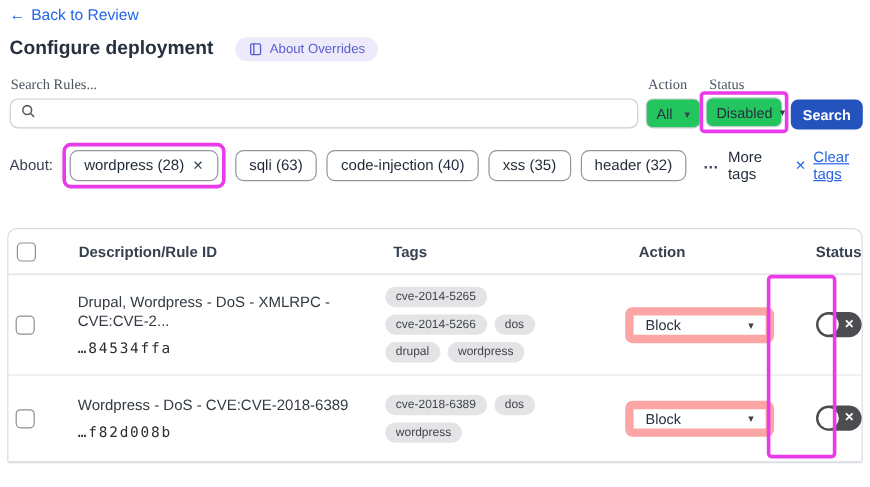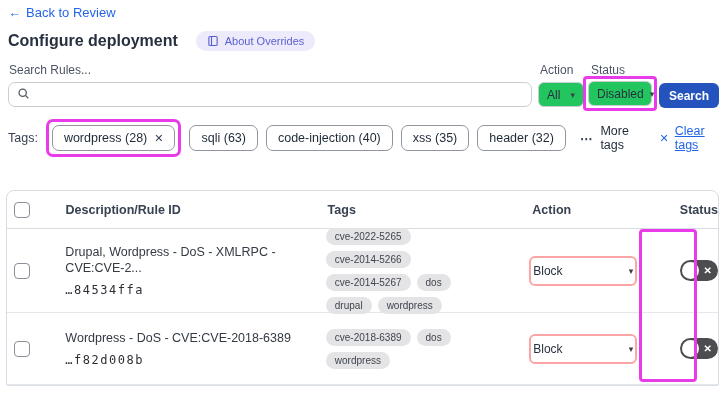--- a/index.html
+++ b/index.html
@@ -18,21 +18,21 @@
   
   .heading-row { position:absolute; top:31px; left:8px; display:flex; align-items:center; gap:18px; }
   .page-title { font-size:16px; font-weight:700; color:#27303f; }
   .badge {
     display:flex; align-items:center; gap:6px; background:#eceafb; color:#5a5fd0;
     border-radius:13px; padding:4px 11px; font-size:11px; cursor:pointer; text-decoration:none;
   }
   .badge svg { display:block; }
 
   
-  .flabel { position:absolute; font-size:12px; color:#4b5563; }
+  .flabel { position:absolute; font-size:12px; color:#4b5563;font-family:Liberation Serif, serif; }
 
   
   .search-box {
     position:absolute; top:82px; left:8px; width:524px; height:25px;
     border:1px solid #c9cdd4; border-radius:7px; display:flex; align-items:center;
     padding-left:8px; background:#fff;
   }
   .search-box input {
     border:none; outline:none; flex:1; height:100%; font-size:12px; background:transparent;
     font-family:"Liberation Sans", sans-serif;
@@ -99,22 +99,22 @@
   .desc-line { font-size:12.5px; color:#333a43; line-height:1.3; }
   .rule-id { font-family:"DejaVu Sans Mono", monospace; font-size:12px; letter-spacing:1.5px; color:#2b2f35; margin-top:7px; }
 
   .cell-tags { display:flex; flex-wrap:wrap; gap:6px 6px; padding-right:8px; }
   .mini-tag {
     background:#e4e4e6; color:#3f454d; border-radius:10px; padding:3px 9px;
     font-size:10px; white-space:nowrap;
   }
 
   .action-select {
-    width:108px; height:30px; border:2px solid #fca5a5; border-radius:6px; background:#fff;
-    display:flex; align-items:center; justify-content:space-between; padding:0 2px;
+    width:124px; height:30px; border:7px solid #fca5a5; border-radius:6px; background:#fff;
+    display:flex; align-items:center; justify-content:space-between; padding:0 10px;
     font-size:12px; color:#27303f; cursor:pointer;
   }
   .action-select .caret { font-size:9px; color:#3b4048; }
 
   .toggle {
     position:relative; width:38px; height:21px; border-radius:11px; background:#4c4c51;
     margin-left:4px; cursor:pointer;
   }
   .toggle .knob {
     position:absolute; left:2px; top:2px; width:17px; height:17px; border-radius:50%; background:#fff;
@@ -174,21 +174,21 @@
   <div class="status-highlight">
     <div class="dd status-dd">
       <span>Disabled</span>
       <span class="caret">▾</span>
     </div>
   </div>
 
   <button class="search-btn">Search</button>
 
   <div class="tags-row">
-    <span class="tags-label">Tags:</span>
+    <span class="tags-label">About:</span>
     <span class="tag-highlight">
       <span class="tag-pill">
         <span>wordpress (28)</span>
         <span class="x">✕</span>
       </span>
     </span>
     <span class="tag-pill">sqli (63)</span>
     <span class="tag-pill">code-injection (40)</span>
     <span class="tag-pill">xss (35)</span>
     <span class="tag-pill">header (32)</span>
@@ -217,23 +217,22 @@
     <div class="trow row-1">
       <div class="col-check">
         <input type="checkbox" class="checkbox" style="">
       </div>
       <div class="col-desc">
         <div class="desc-line">Drupal, Wordpress - DoS - XMLRPC - CVE:CVE-2...</div>
         <div class="rule-id">…84534ffa</div>
       </div>
       <div class="col-tags">
         <div class="cell-tags">
-          <span class="mini-tag">cve-2022-5265</span>
+          <span class="mini-tag">cve-2014-5265</span>
           <span class="mini-tag">cve-2014-5266</span>
-          <span class="mini-tag">cve-2014-5267</span>
           <span class="mini-tag">dos</span>
           <span class="mini-tag">drupal</span>
           <span class="mini-tag">wordpress</span>
         </div>
       </div>
       <div class="col-action">
         <div class="action-select">
           <span>Block</span>
           <span class="caret">▾</span>
         </div>

